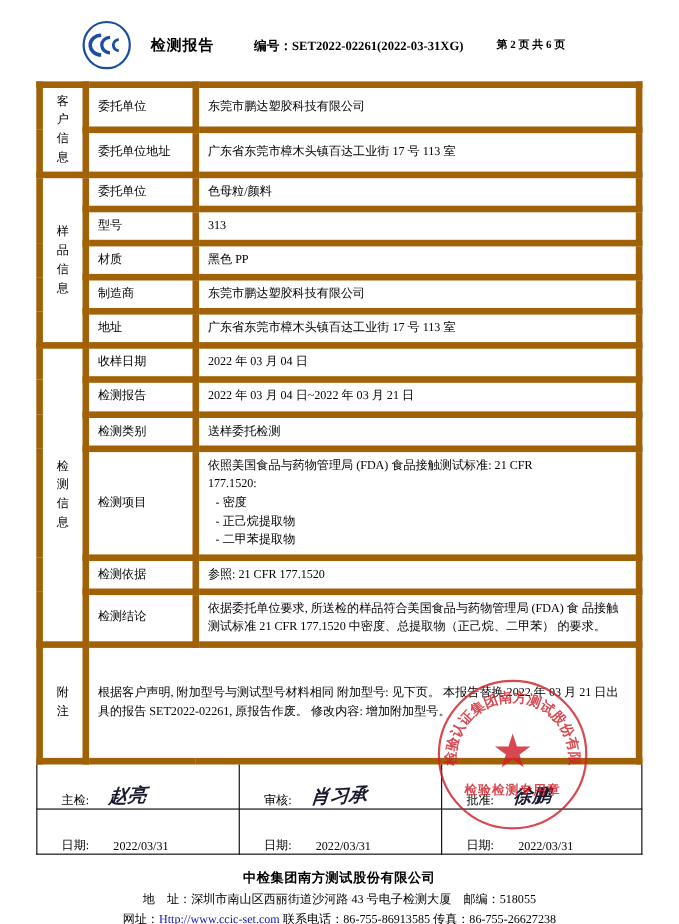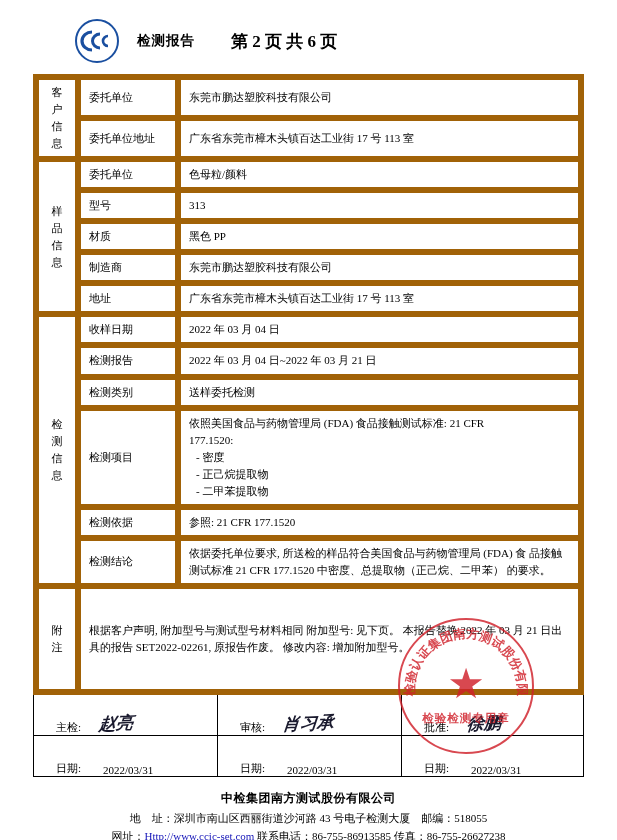--- a/index.html
+++ b/index.html
@@ -51,21 +51,21 @@
     margin-right: 36px;
     white-space: nowrap;
   }
   .hdr-no {
     font-size: 11.5px;
     font-weight: bold;
     white-space: nowrap;
     margin-right: 30px;
   }
   .hdr-page {
-    font-size: 17px;
+    font-size: 10px;
     font-weight: bold;
     white-space: nowrap;
   }
 
   
   table.main {
     width: 551px;
     border-collapse: collapse;
     table-layout: fixed;
     margin-top: 4px;
@@ -226,20 +226,21 @@
 
   <div class="header">
     <div class="logo">
       <svg width="34" height="28" viewBox="0 0 34 28" aria-hidden="true">
         <path d="M12 5 A10 9 0 1 0 12 23" fill="none" stroke="#1a4fa0" stroke-width="3.2"></path>
         <path d="M20 7 A7.5 7 0 1 0 20 21" fill="none" stroke="#1a4fa0" stroke-width="3"></path>
         <path d="M28 9 A5 5 0 1 0 28 19" fill="none" stroke="#1a4fa0" stroke-width="2.6"></path>
       </svg>
     </div>
     <div class="hdr-title">检测报告</div>
+    <div class="hdr-no">编号：SET2022-02261(2022-03-31XG)</div>
     <div class="hdr-page">第 2 页  共 6 页</div>
   </div>
 
   <table class="main">
     <colgroup>
       <col style="width:42px">
       <col style="width:100px">
       <col>
     </colgroup>
     <tbody>

